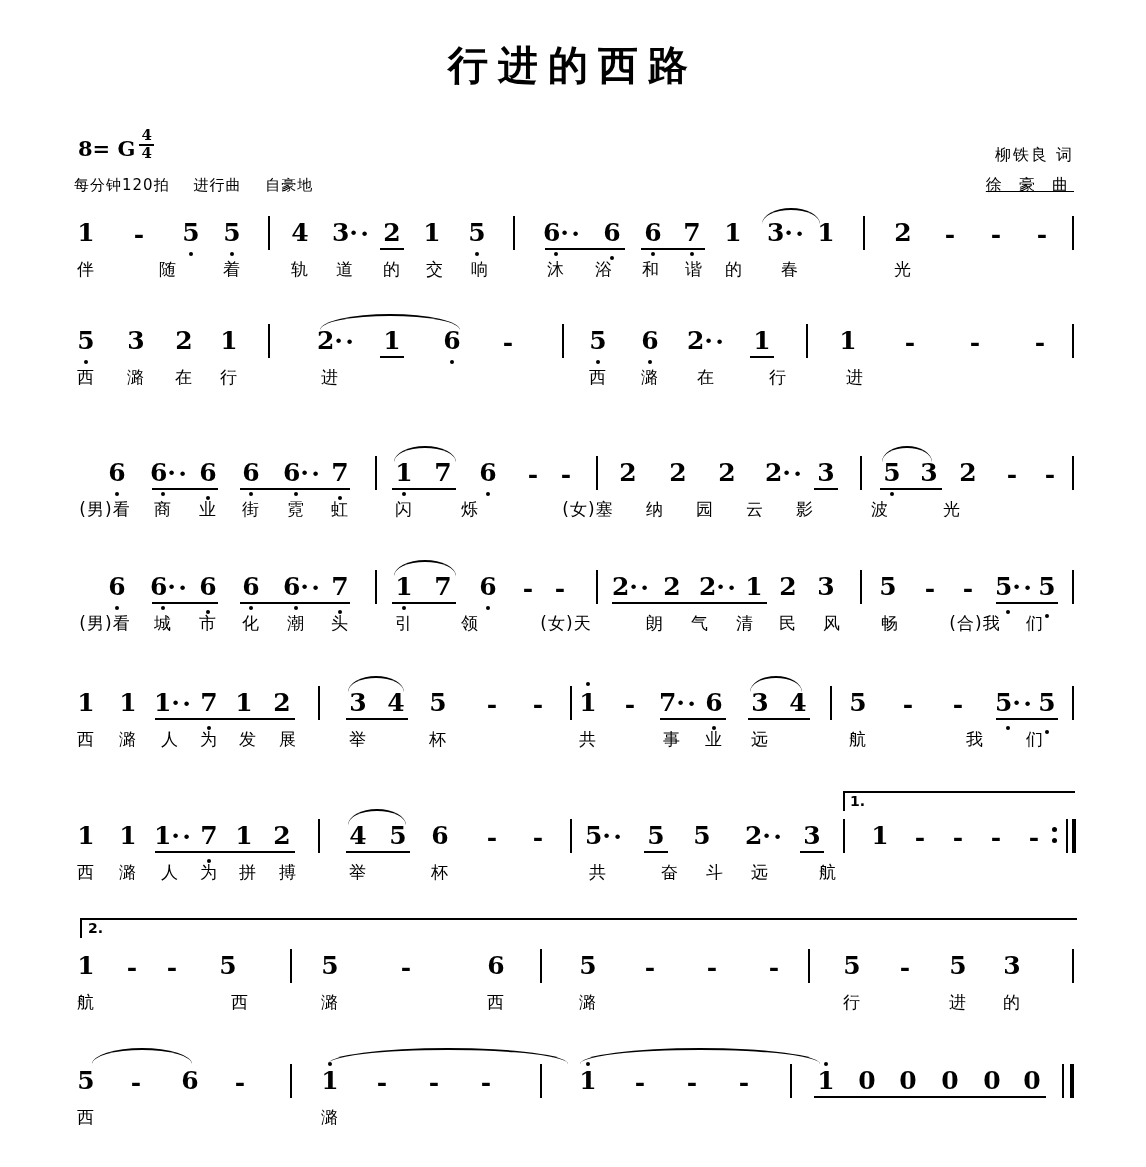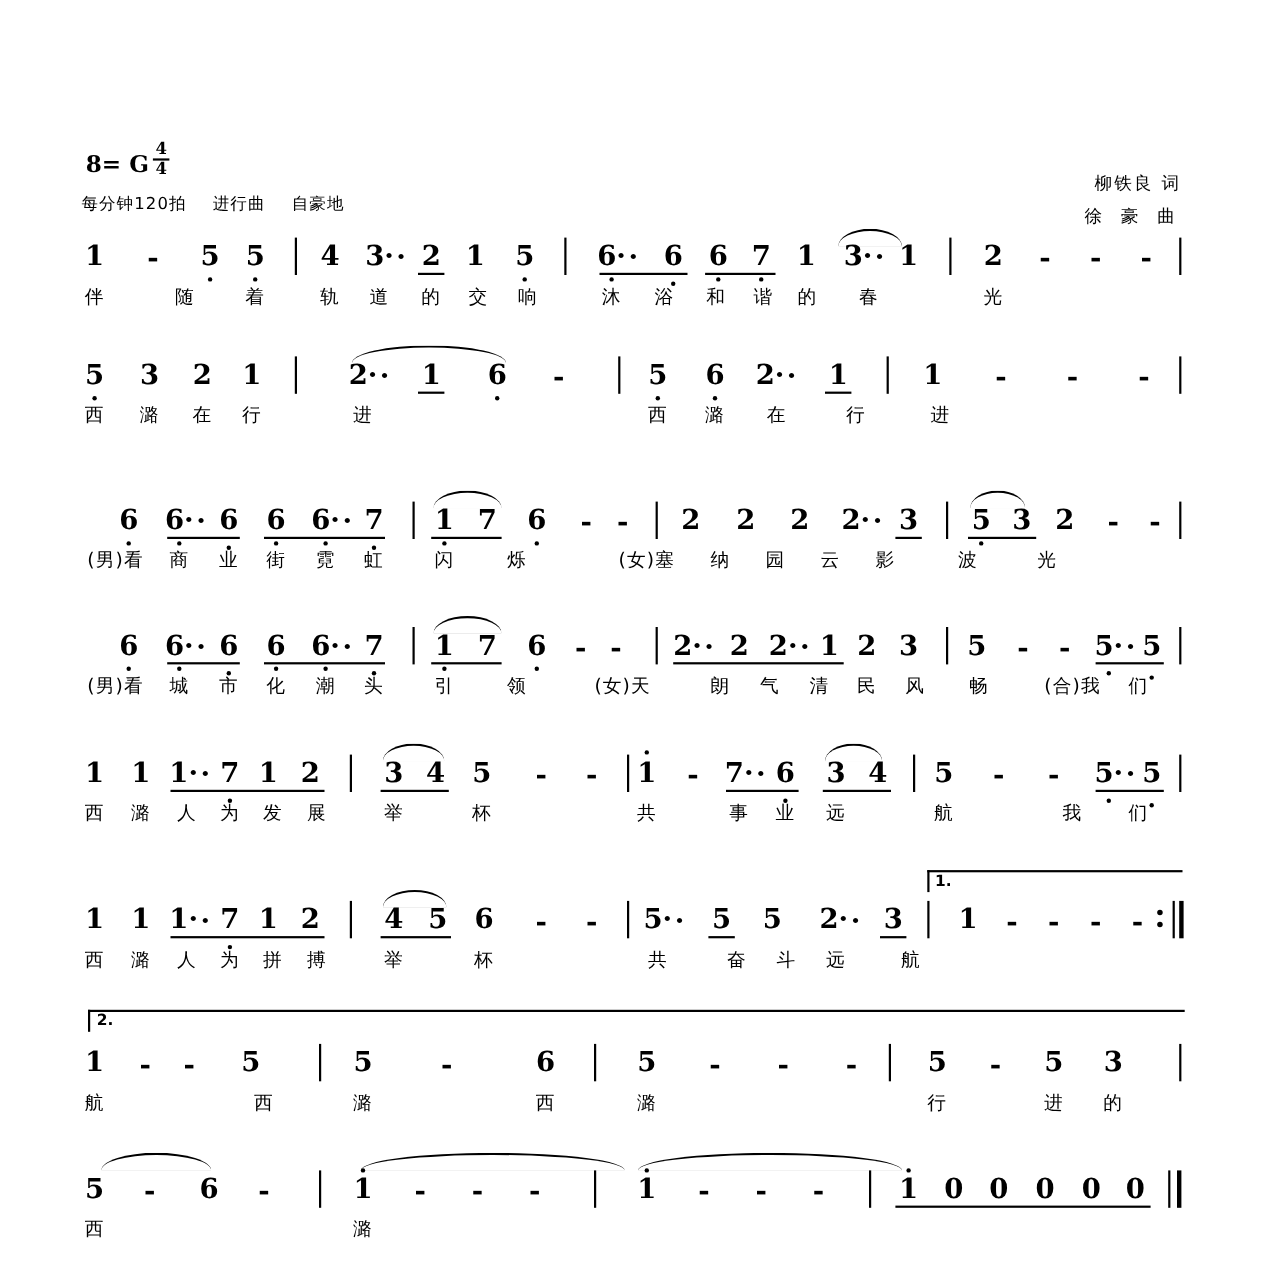--- a/index.html
+++ b/index.html
@@ -64,28 +64,28 @@
     font-family: "DejaVu Sans", sans-serif;
     font-size: 15px;
     letter-spacing: 1px;
     white-space: nowrap;
   }
   .tempo span { margin-right: 18px; }
 
   .credits {
     position: absolute;
     right: 72px;
-    top: 152px;
+    top: 140px;
     text-align: right;
     font-family: "DejaVu Sans", sans-serif;
     font-size: 16px;
     line-height: 30px;
     letter-spacing: 2px;
   }
-  .credits .line2 { letter-spacing: 6px; }
+  .credits .line2 { letter-spacing: 6px; text-decoration: underline; }
 
   
   .row {
     position: absolute;
     left: 0;
     width: 1146px;
     height: 96px;
   }
   .notes {
     position: absolute;
@@ -184,20 +184,21 @@
     border-radius: 50%;
     background: #000;
     margin: 6px 0;
   }
 </style>
 </head>
 <body>
 
 <div class="sheet">
 
+  <div class="title">行进的西路</div>
 
   <div class="keysig">
     <span>8= G</span>
     <span class="frac">
       <span class="num">4</span>
       <span class="den">4</span>
     </span>
   </div>
 
   <div class="tempo">

